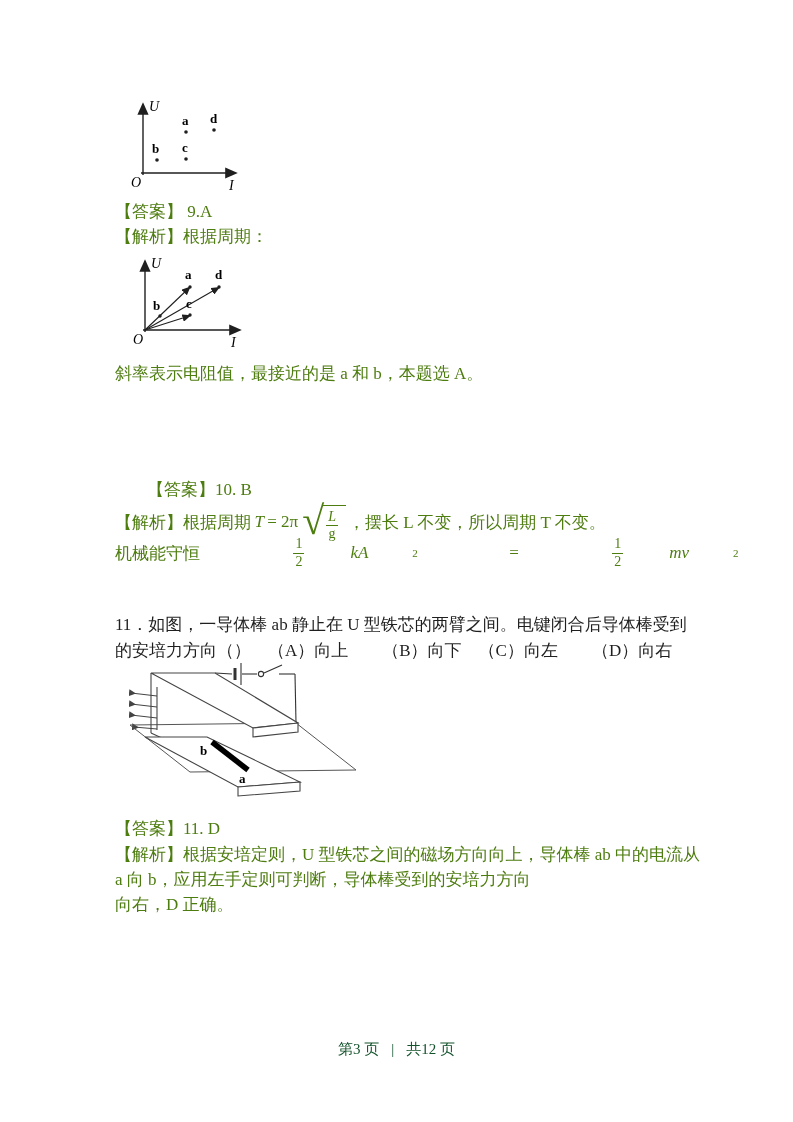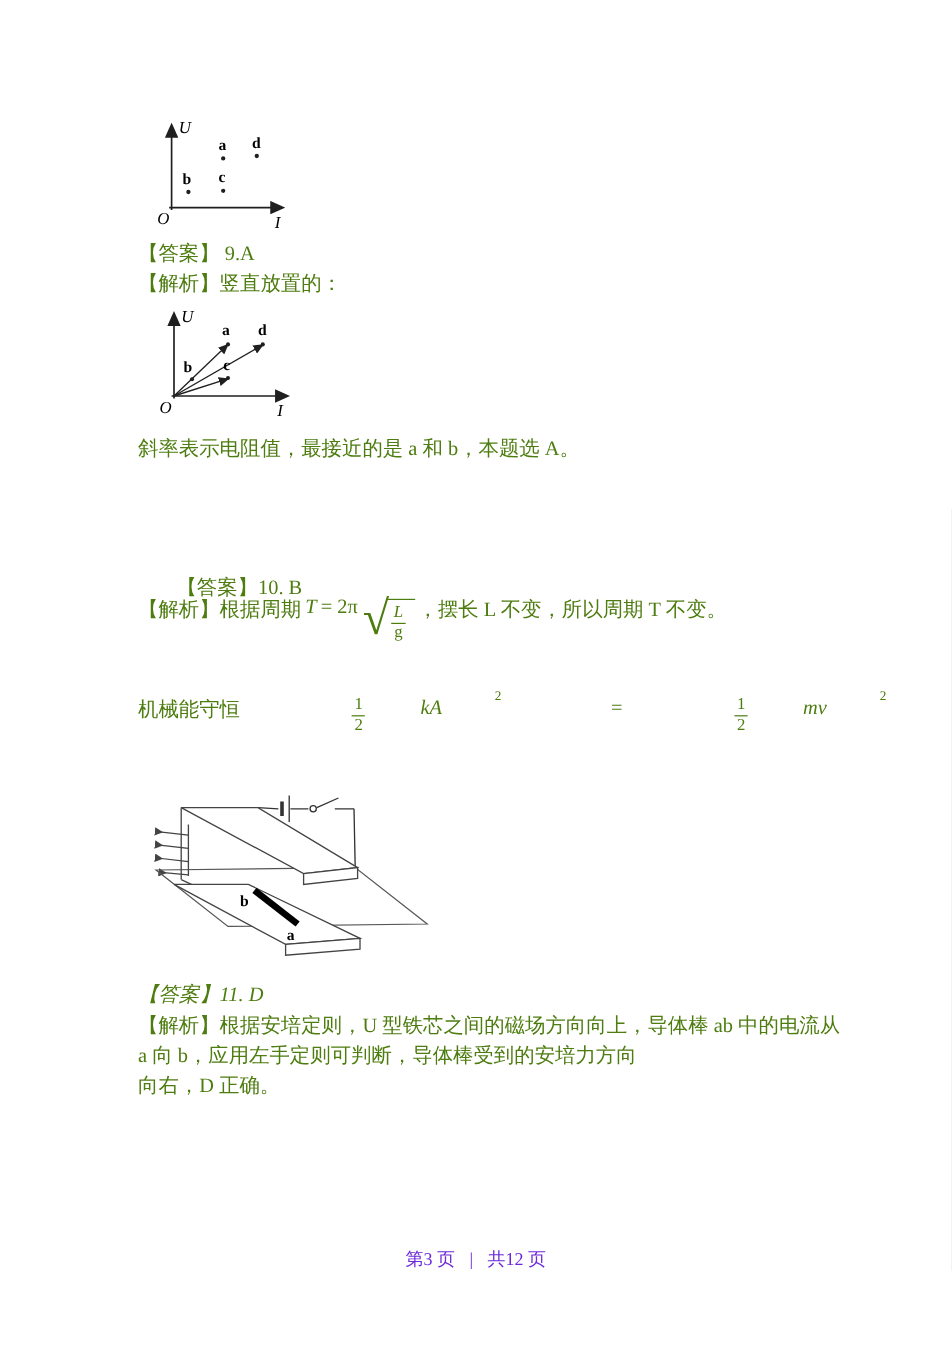--- a/index.html
+++ b/index.html
@@ -8,33 +8,33 @@
     background:#ffffff; overflow:hidden;
     font-family:"Liberation Serif","DejaVu Serif",serif;
     color:#1f1f1f;
   }
   .abs { position:absolute; }
   .txt { font-size:17px; line-height:25.5px; white-space:pre-line; width:588px; }
   .red { color:#4d7c0f; }
   .ansline { font-size:17px; line-height:22px; white-space:pre; }
 
   
-  .frow { display:flex; font-size:17px; }
+  .frow { display:flex; align-items:center; font-size:17px; }
   .mi { font-style:italic; }
   .sup { font-size:11px; vertical-align:super; line-height:0; }
   .frac { display:inline-flex; flex-direction:column; align-items:center;
           font-size:14px; line-height:1.15; margin:0 2px; vertical-align:middle; }
   .frac .num { border-bottom:1px solid currentColor; padding:0 2px; }
   .frac .den { padding:0 2px; }
   .sqrt { display:inline-flex; align-items:flex-start; margin:0 2px; }
   .sqrt .sign { font-size:40px; line-height:0.9; font-weight:400; transform:translate(2px,1px); }
   .sqrt .body { border-top:1.6px solid currentColor; padding:3px 6px 0 2px; margin-top:3px; }
   .sp { white-space:pre; }
 
-  .footer { width:793px; text-align:center; font-size:15px; color:#6d28d9; }
+  .footer { width:793px; text-align:center; font-size:15px; color:#14532d; }
   .footer span { margin:0 6px; }
 
   svg text { font-family:"Liberation Serif","DejaVu Serif",serif; }
   .ptlabel { font-weight:bold; font-size:13px; }
   .axlabel { font-style:italic; font-size:14px; }
 </style>
 </head>
 <body>
 
 <div class="page">
@@ -54,21 +54,21 @@
     <circle cx="89" cy="35" r="1.8" fill="#1f1f1f"></circle>
     <circle cx="32" cy="65" r="1.8" fill="#1f1f1f"></circle>
     <circle cx="61" cy="64" r="1.8" fill="#1f1f1f"></circle>
     <text x="57" y="30" class="ptlabel">a</text>
     <text x="85" y="28" class="ptlabel">d</text>
     <text x="27" y="58" class="ptlabel">b</text>
     <text x="57" y="57" class="ptlabel">c</text>
   </svg>
 
   <div class="abs ansline red" style="left:115px; top:201px;">【答案】 9.A</div>
-  <div class="abs ansline red" style="left:115px; top:226px;">【解析】竖直放置的：</div>
+  <div class="abs ansline red" style="left:115px; top:226px;">【解析】根据周期：</div>
 
   <svg class="abs" style="left:125px; top:252px;" width="125" height="105" viewBox="0 0 125 105">
     <defs>
       <marker id="ax2" markerWidth="9" markerHeight="8" refX="7" refY="4" orient="auto">
         <path d="M0,0 L9,4 L0,8 z" fill="#1f1f1f"></path>
       </marker>
       <marker id="ar2" markerWidth="8" markerHeight="7" refX="6" refY="3.5" orient="auto">
         <path d="M0,0 L8,3.5 L0,7 z" fill="#1f1f1f"></path>
       </marker>
     </defs>
@@ -106,40 +106,42 @@
       <span class="body">
         <span class="frac">
           <span class="num mi">L</span>
           <span class="den">g</span>
         </span>
       </span>
     </span>
     <span class="sp">，摆长 L 不变，所以周期 T 不变。</span>
   </div>
 
-  <div class="abs frow red" style="left:115px; top:580px; height:42px;gap:44px;">
+  <div class="abs frow red" style="left:115px; top:532px; height:42px;gap:44px;">
     <span class="sp">机械能守恒</span>
     <span class="sp"> </span>
     <span class="frac">
       <span class="num">1</span>
       <span class="den">2</span>
     </span>
     <span class="mi">kA</span>
       <span class="sup">2</span>
     <span class="sp"> </span>
     <span>=</span>
     <span class="sp"> </span>
     <span class="frac">
       <span class="num">1</span>
       <span class="den">2</span>
     </span>
     <span class="mi">mv</span>
       <span class="sup">2</span>
   </div>
 
+  <div class="abs txt" style="left:115px; top:612px;">11．如图，一导体棒 ab 静止在 U 型铁芯的两臂之间。电键闭合后导体棒受到
+的安培力方向（）　（A）向上　　（B）向下　（C）向左　　（D）向右</div>
 
   <svg class="abs" style="left:108px; top:662px;" width="330" height="150" viewBox="0 0 330 150">
     <defs>
       <marker id="coilah" markerWidth="7" markerHeight="7" refX="5" refY="3.5" orient="auto">
         <path d="M7,0 L0,3.5 L7,7 z" fill="#444"></path>
       </marker>
     </defs>
 
     <g stroke="#444" stroke-width="1">
       <line x1="49" y1="34" x2="23" y2="31" marker-end="url(#coilah)"></line>
@@ -175,21 +177,21 @@
     <g stroke="#444" stroke-width="1.1">
       <polygon points="37,75 99,75 192,120 130,125" fill="#ffffff"></polygon>
       <polygon points="130,125 192,120 192,129 130,134" fill="#ffffff"></polygon>
     </g>
 
     <line x1="104" y1="80" x2="140" y2="108" stroke="#000" stroke-width="5.5"></line>
     <text x="92" y="93" class="ptlabel">b</text>
     <text x="131" y="121" class="ptlabel">a</text>
   </svg>
 
-  <div class="abs ansline red" style="left:115px; top:818px;font-style:italic;">【答案】11. D</div>
+  <div class="abs ansline red" style="left:115px; top:818px;">【答案】11. D</div>
   <div class="abs txt red" style="left:115px; top:842px; line-height:25px;">【解析】根据安培定则，U 型铁芯之间的磁场方向向上，导体棒 ab 中的电流从
 a 向 b，应用左手定则可判断，导体棒受到的安培力方向
 向右，D 正确。</div>
 
 
   <div class="abs footer" style="left:0; top:1040px;">
     <span>第3 页</span><span>|</span><span>共12 页</span>
   </div>
 
 </div>

